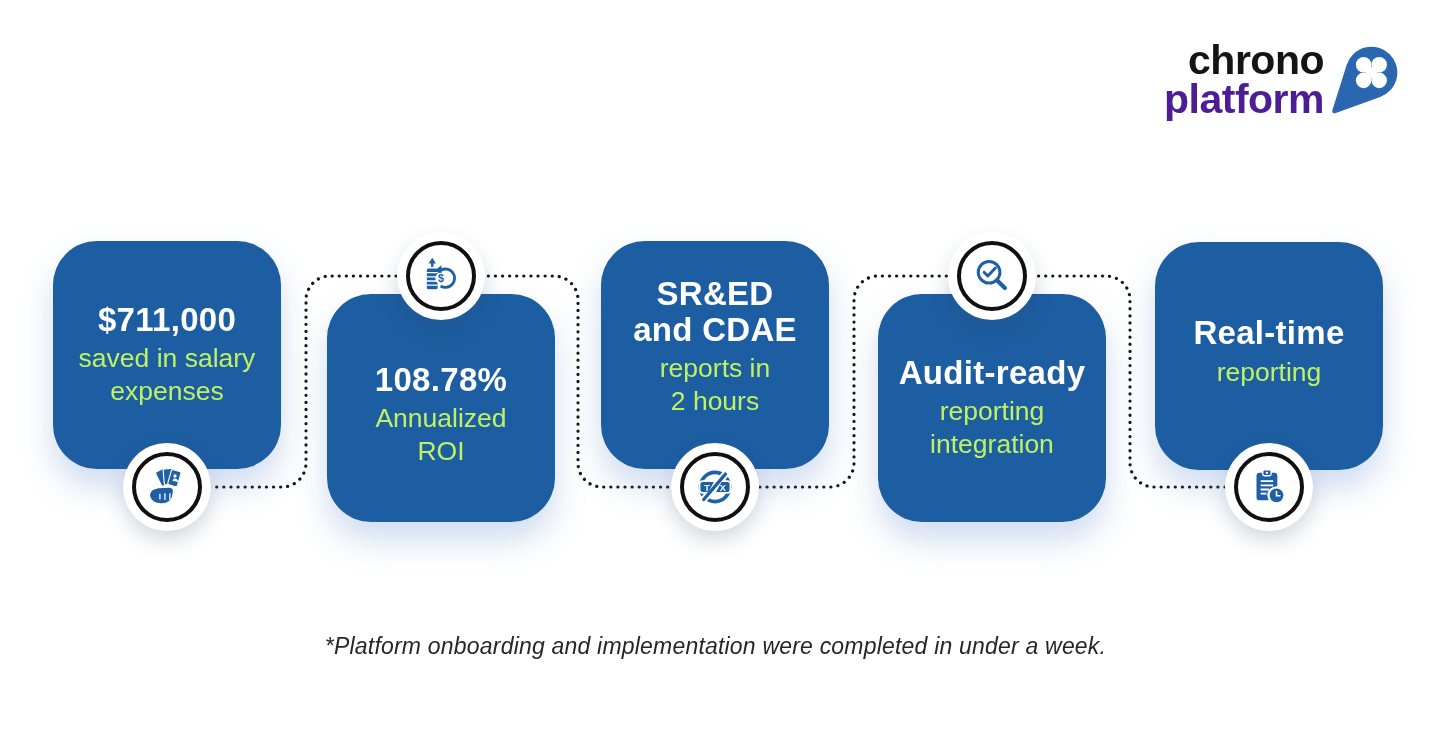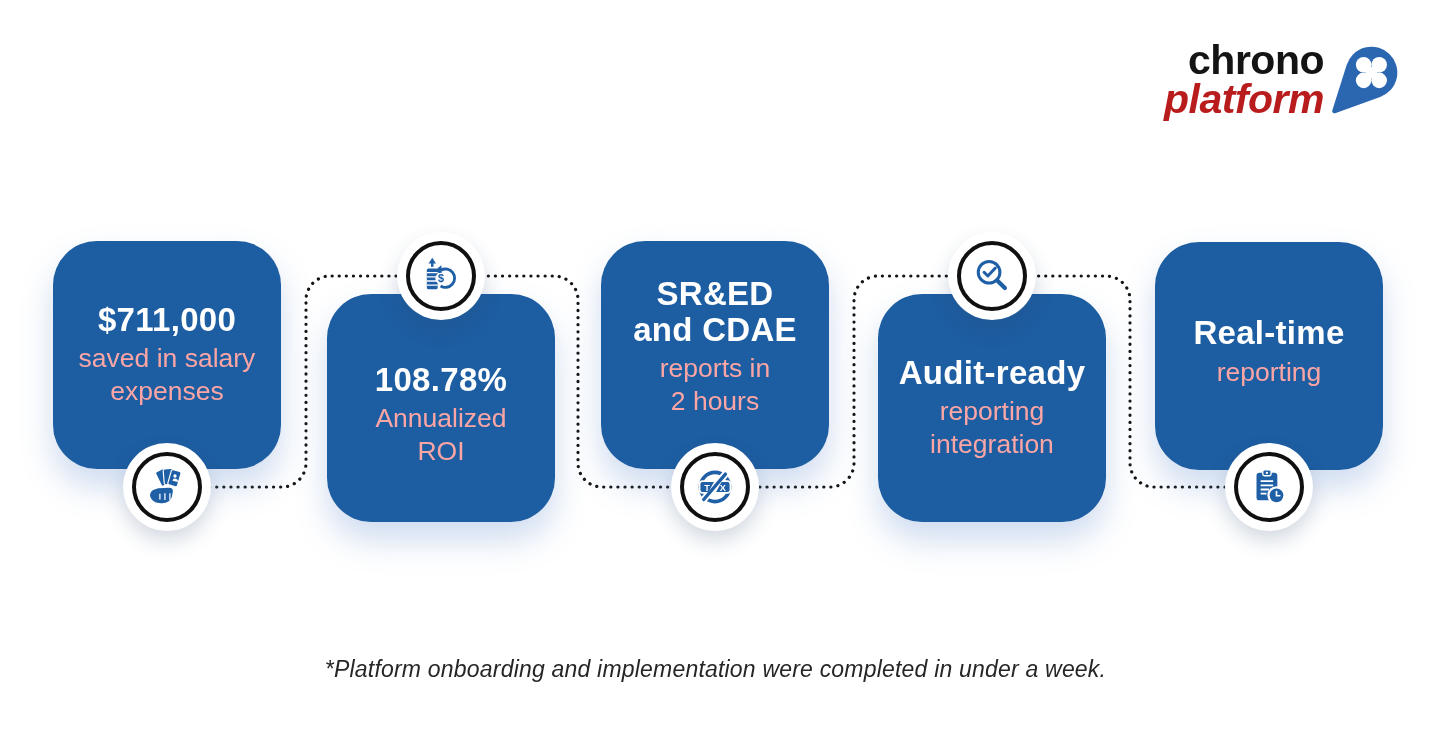--- a/index.html
+++ b/index.html
@@ -10,40 +10,40 @@
   .stage { position:absolute; inset:0; }
   .connector { position:absolute; left:0; top:0; z-index:0; }
 
   .card {
     position:absolute; width:228px; height:228px; background:#1d5da1;
     border-radius:44px; z-index:1; color:#ffffff;
     display:flex; align-items:center; justify-content:center; text-align:center;
     box-shadow:0 18px 32px rgba(96,140,205,0.30);
   }
   .headline { font-size:33px; font-weight:800; line-height:1.1; letter-spacing:0.3px; }
-  .subtitle { font-size:26.5px; font-weight:400; color:#fca5a5; line-height:1.24; margin-top:4px; }
+  .subtitle { font-size:26.5px; font-weight:400; color:#bef264; line-height:1.24; margin-top:4px; }
 
   .badge {
     position:absolute; width:88px; height:88px; border-radius:50%; background:#ffffff;
     z-index:2; display:flex; align-items:center; justify-content:center;
     box-shadow:0 10px 20px rgba(40,70,110,0.20);
   }
   .badge .ring {
     width:62px; height:62px; border:4px solid #101010; border-radius:50%;
     background:#ffffff; display:flex; align-items:center; justify-content:center;
   }
   .glyph { width:40px; height:40px; display:block; }
 
   .logo { position:absolute; top:36px; right:30px; display:flex; align-items:center; gap:3px; z-index:3; }
   .logo-words { text-align:right; font-weight:800; font-size:41px; line-height:0.96; letter-spacing:-0.5px; }
   .logo-word-top { color:#141414; }
-  .logo-word-bottom { color:#b91c1c;font-style:italic; }
+  .logo-word-bottom { color:#4c1d95; }
 
   .footnote {
-    position:absolute; left:0; right:0; top:656px; text-align:center;
+    position:absolute; left:0; right:0; top:633px; text-align:center;
     font-style:italic; font-size:23px; color:#262626; z-index:3; letter-spacing:0.2px;
   }
 </style>
 </head>
 <body>
 
 <div class="stage">
 
   <svg class="connector" width="1431" height="729" viewBox="0 0 1431 729">
     <path d="M 167 487 L 282 487 A 24 24 0 0 0 306 463 L 306 300 A 24 24 0 0 1 330 276

